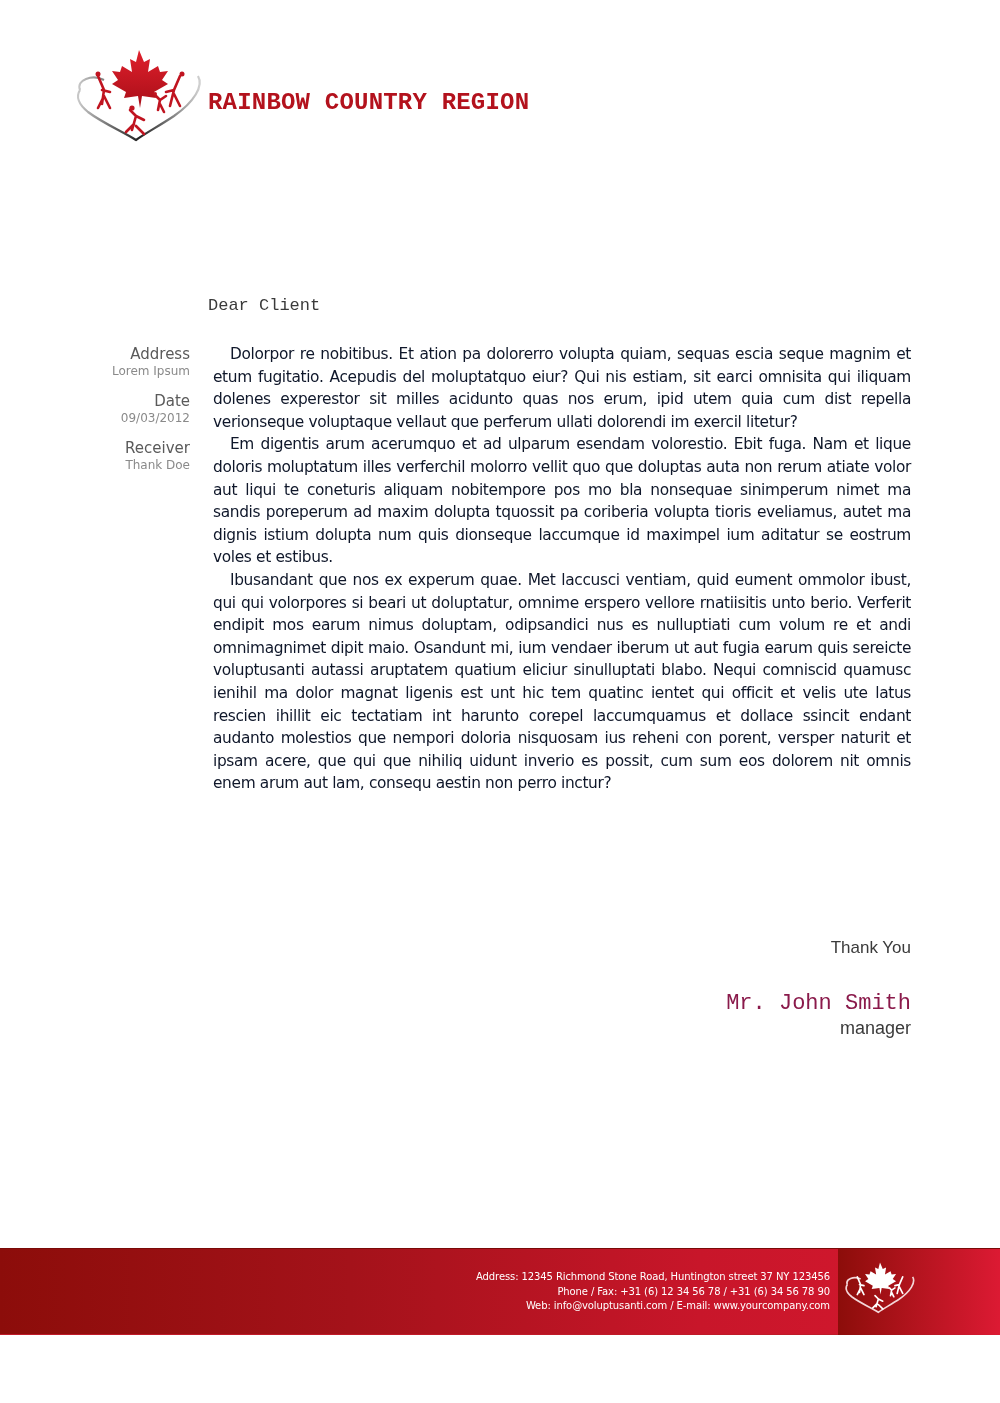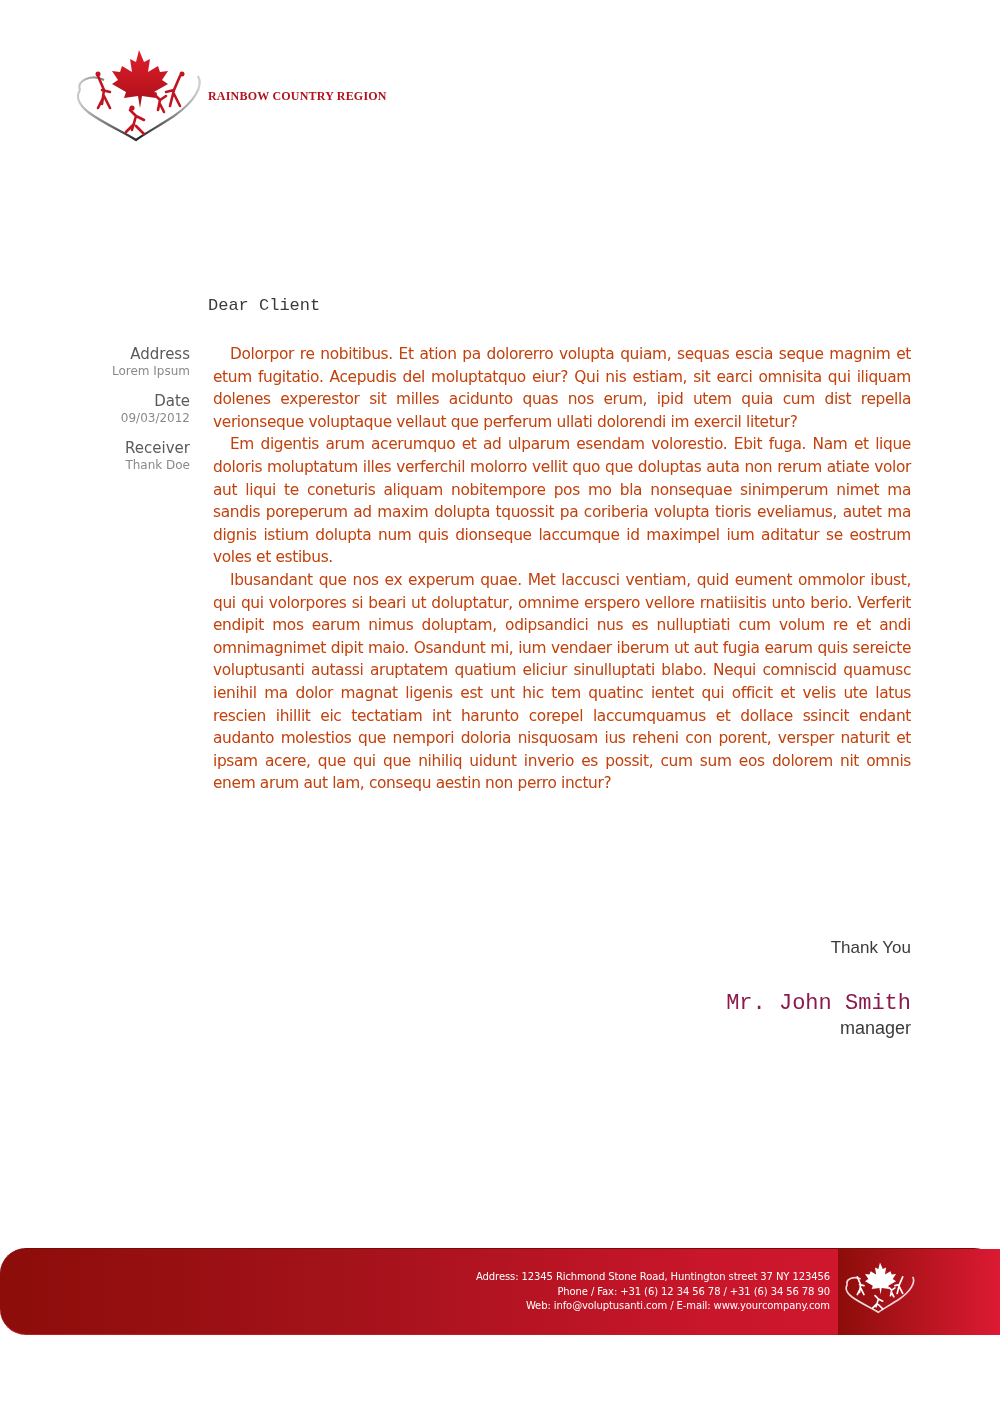--- a/index.html
+++ b/index.html
@@ -1,44 +1,44 @@
 <!DOCTYPE html>
 <html><head>
 <meta charset="utf-8">
 <style>
   * { margin: 0; padding: 0; box-sizing: border-box; }
   html, body { width: 1000px; height: 1403px; background: #ffffff; overflow: hidden; }
   body { position: relative; font-family: "DejaVu Sans", sans-serif; color: #3b3b3b; }
 
   .header { position: absolute; left: 0; top: 0; width: 1000px; height: 170px; }
   .logo { position: absolute; left: 74px; top: 46px; width: 130px; height: 104px; }
-  .brand { position: absolute; left: 208px; top: 89px; font-family: Liberation Serif, serif;
-           font-size: 12px; font-weight: bold; color: #b3121d; letter-spacing: 0.2px; white-space: nowrap; }
+  .brand { position: absolute; left: 208px; top: 89px; font-family: Liberation Mono, monospace;
+           font-size: 24px; font-weight: bold; color: #b3121d; letter-spacing: 0.2px; white-space: nowrap; }
 
   .greeting { position: absolute; left: 208px; top: 296px; font-size: 17px; color: #3b3b3b;
               font-family: Liberation Mono, monospace; }
 
   .meta { position: absolute; left: 60px; top: 345px; width: 130px; text-align: right; }
   .meta-item { margin-bottom: 13px; }
   .meta-label { font-size: 15px; color: #5a5a5a; line-height: 19px; }
   .meta-value { font-size: 12px; color: #8a8a8a; line-height: 15px; }
 
   .body-text { position: absolute; left: 213px; top: 343px; width: 698px;
                font-family: "DejaVu Sans", sans-serif; font-size: 15.4px; line-height: 22.6px;
-               color: #c2410c; text-align: justify; letter-spacing: -0.35px; }
+               color: #0f172a; text-align: justify; letter-spacing: -0.35px; }
   .body-text p { text-indent: 17px; }
 
   .closing { position: absolute; right: 89px; top: 938px; text-align: right; }
   .thanks { font-size: 17px; color: #3b3b3b; margin-bottom: 34px; font-family: "Liberation Sans", sans-serif; }
   .signer { font-size: 22px; color: #8a1a4b; line-height: 24px; font-family: Liberation Mono, monospace; }
   .role { font-size: 18px; color: #3b3b3b; line-height: 24px; font-family: "Liberation Sans", sans-serif; }
 
   .footer { position: absolute; left: 0; top: 1248px; width: 1000px; height: 87px;
             background: linear-gradient(90deg, #8c0d0a 0%, #a4121a 35%, #c8162a 70%, #d6182f 100%);
-            border-top: 1px solid #7a0a08; border-bottom: 1px solid #c01a28; border-radius: 26px; }
+            border-top: 1px solid #7a0a08; border-bottom: 1px solid #c01a28; }
   .footer-info { position: absolute; right: 170px; top: 21px; text-align: right; color: #ffffff;
                  font-size: 10px; line-height: 14.5px; font-family: "DejaVu Sans", sans-serif; white-space: nowrap; letter-spacing: -0.1px; }
   .footer-logo-box { position: absolute; left: 838px; top: 0; width: 162px; height: 86px;
                      background: linear-gradient(90deg, #8c0d0a 0%, #b5141f 50%, #dc1a33 100%); }
   .footer-logo { position: absolute; left: 6px; top: 10px; width: 72px; height: 60px; }
 </style>
 </head>
 <body>
 
 <div class="header">

